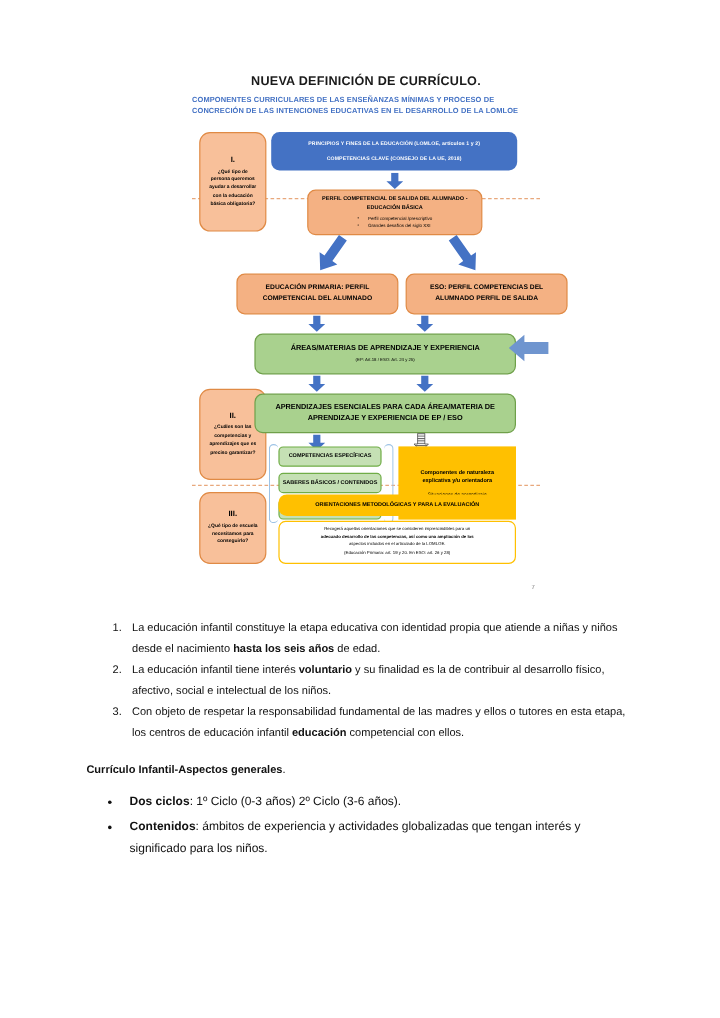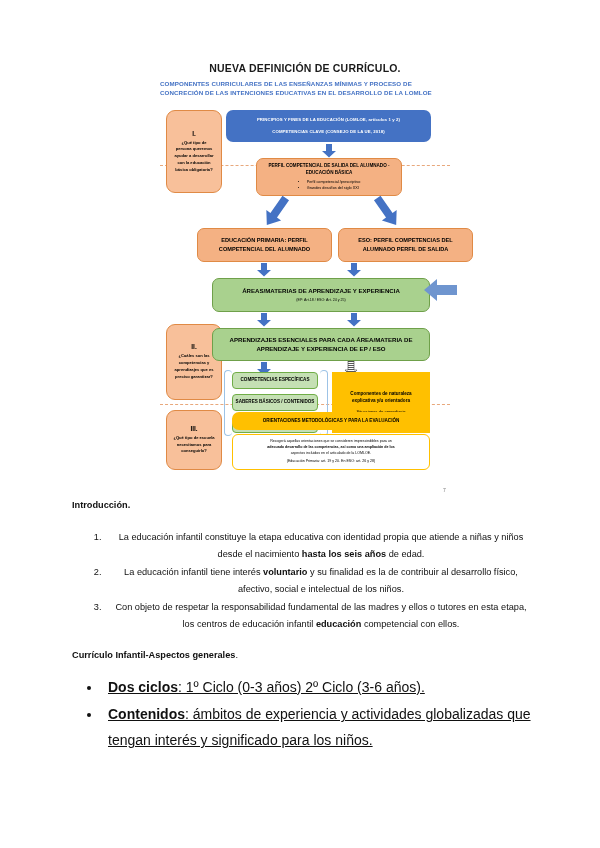--- a/index.html
+++ b/index.html
@@ -65,23 +65,23 @@
   .rightarrow{position:absolute;left:424px;top:277px;}
 
   
   .pgnum{position:absolute;left:443px;top:487px;font-size:5px;color:#777;}
 
   
   .body{position:absolute;left:72px;top:498px;width:460px;}
   .h-b{font-size:9.2px;font-weight:bold;line-height:1.55;margin:0;}
   .sp{height:14px;}
   .sp-s{height:9px;}
-  ol.nums{margin:3px 0 0 0;padding-left:32px;font-size:9.2px;line-height:1.85;text-align:center;}
+  ol.nums{margin:3px 0 0 0;padding-left:32px;font-size:9.2px;line-height:1.85;}
   ol.nums li{margin-bottom:1px;padding-left:6px;}
-  ul.dots{margin:3px 0 0 0;padding-left:30px;font-size:14px;line-height:1.85;text-decoration:underline;}
+  ul.dots{margin:3px 0 0 0;padding-left:30px;font-size:10px;line-height:1.85;}
   ul.dots li{margin-bottom:2px;padding-left:6px;}
   b{font-weight:bold;}
 </style>
 </head>
 <body>
 
 <div class="page">
 
   <div class="diagram">
 
@@ -234,21 +234,20 @@
   <div class="rightarrow">
     <svg width="34" height="26" viewBox="0 0 34 26">
       <polygon points="0,13 13,2 13,8 33,8 33,18 13,18 13,24" fill="#6f95cf"></polygon>
     </svg>
   </div>
 
   <div class="pgnum">7</div>
 
   <div class="body">
 
-    <div class="h-b">Introducción.</div>
 
     <div class="sp"></div>
 
 
 
     <ol class="nums">
       <li>
         <span>La educación infantil constituye la etapa educativa con identidad propia que atiende a niñas y niños desde el nacimiento </span><b>hasta los seis años</b><span> de edad.</span>
       </li>
       <li>

